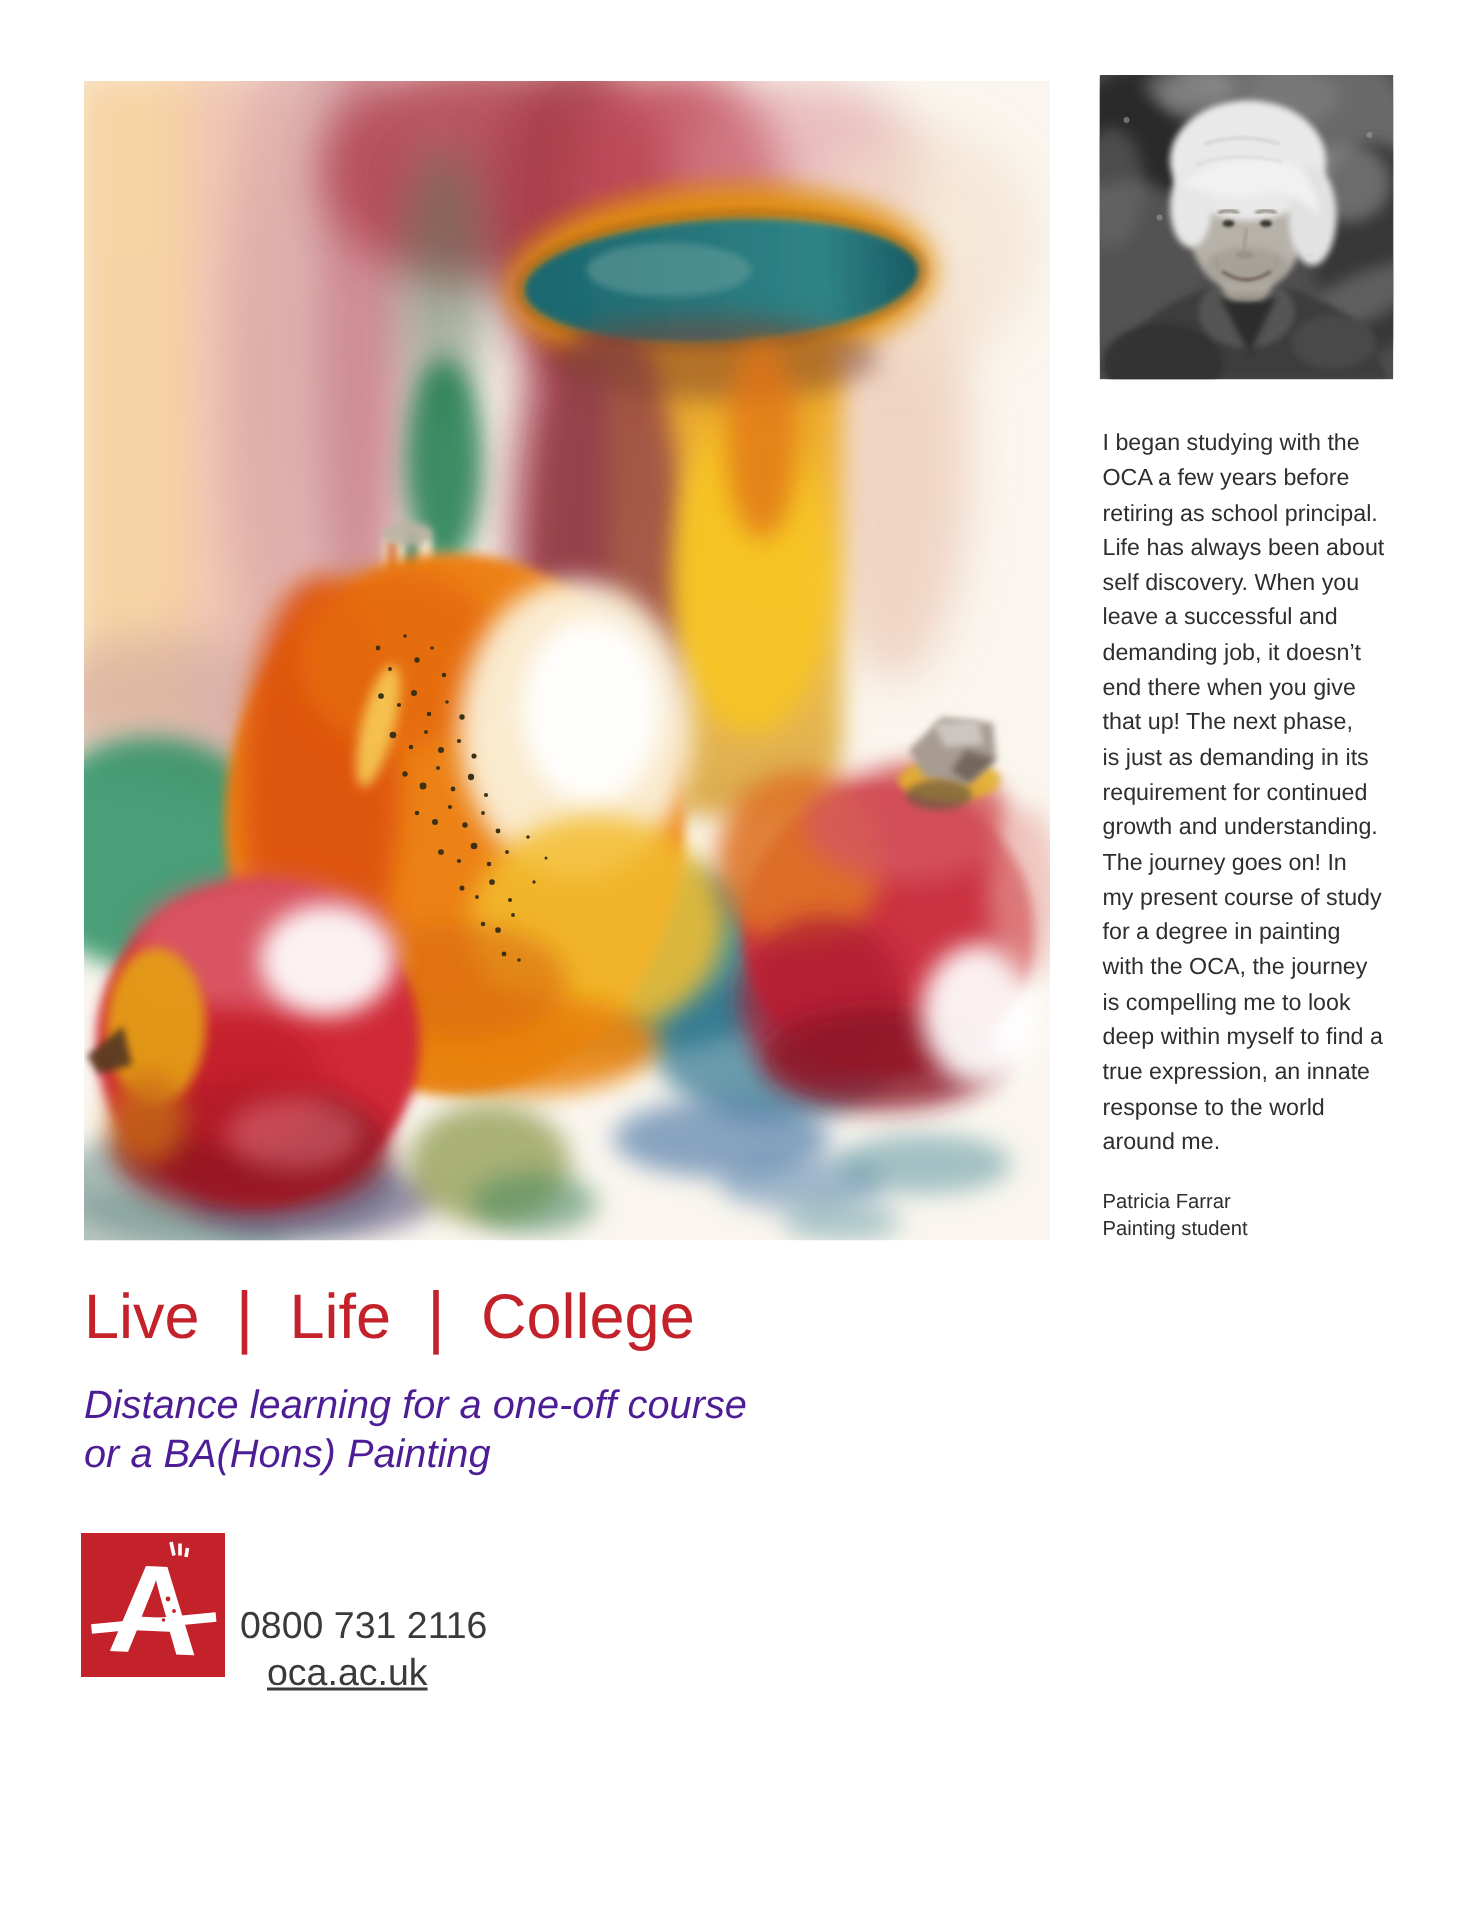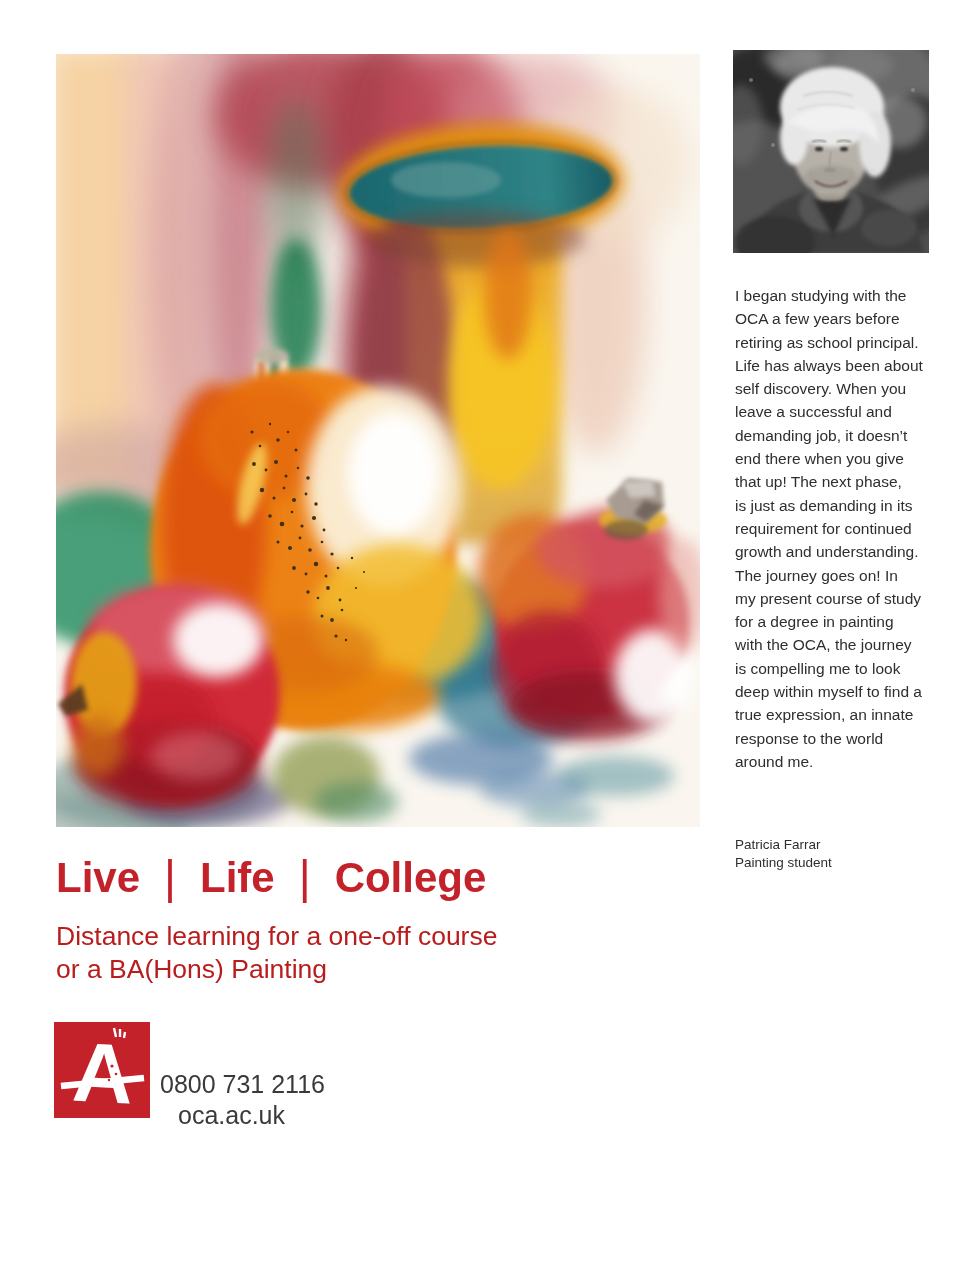--- a/index.html
+++ b/index.html
@@ -10,36 +10,36 @@
   .painting { position:absolute; left:56px; top:54px; width:644px; height:773px; overflow:hidden; }
   .painting svg, .photo svg, .logo svg { display:block; }
   .photo { position:absolute; left:733px; top:50px; width:196px; height:203px; overflow:hidden; }
   .quote {
     position:absolute; left:735px; top:284px; width:214px;
     font-size:15.5px; line-height:23.3px; color:#2e2e30;
     white-space:pre-line; letter-spacing:0;
   }
   .attribution {
     position:absolute; left:735px; top:792px;
-    font-size:13.5px; line-height:17.5px; color:#2e2e30;margin-top:44px;
+    font-size:13.5px; line-height:17.5px; color:#2e2e30;
   }
   .tagline {
     position:absolute; left:56px; top:849px; width:600px; white-space:nowrap;
     color:#c4222b;
   }
-  .tagline .word { font-size:42px; font-weight:bold; line-height:1.1; }
+  .tagline .word { font-size:42px; font-weight:normal; line-height:1.1; }
   .tagline .sep  { font-size:46px; font-weight:400; margin:0 24px; position:relative; top:1px; }
   .subheading {
     position:absolute; left:56px; top:920px;
-    font-size:26.5px; line-height:33px; color:#b91c1c; white-space:pre-line;
+    font-size:26.5px; line-height:33px; color:#4c1d95; white-space:pre-line;font-style:italic;
   }
   .logo { position:absolute; left:54px; top:1022px; width:96px; height:96px; }
   .brand-name { position:absolute; left:178px; top:1026px; font-size:27.5px; color:#c4222b; }
   .brand-phone { position:absolute; left:160px; top:1070px; font-size:25px; color:#3a3a3c; }
-  .brand-site  { position:absolute; left:178px; top:1101px; font-size:25px; color:#3a3a3c; }
+  .brand-site  { position:absolute; left:178px; top:1101px; font-size:25px; color:#3a3a3c;text-decoration:underline; }
 </style>
 </head>
 <body>
 
 <div class="page">
 
   <div class="painting">
     <svg viewBox="0 0 644 773" width="644" height="773">
       <defs>
         <filter id="b16" x="-40%" y="-40%" width="180%" height="180%">

